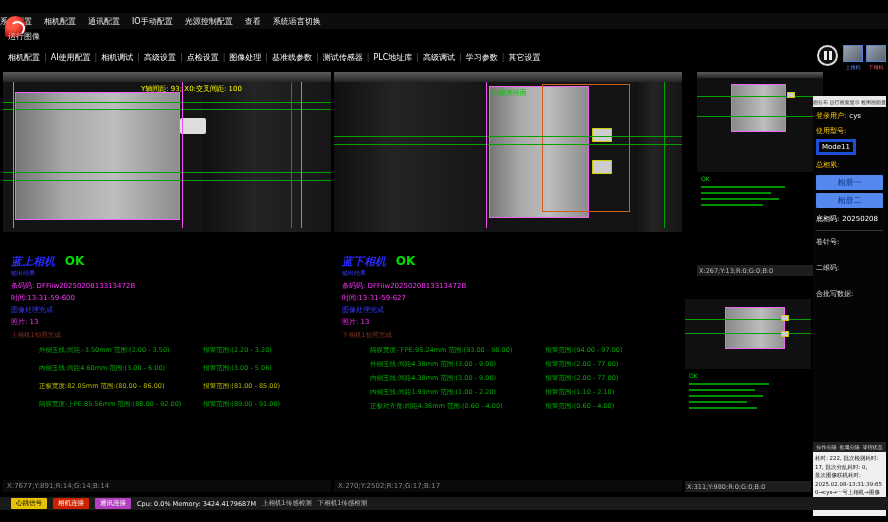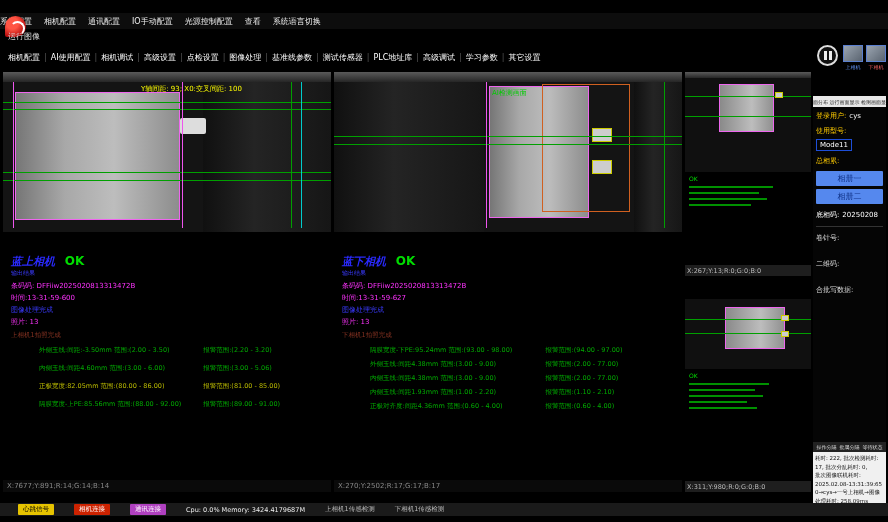--- a/index.html
+++ b/index.html
@@ -70,51 +70,51 @@
   .m-row .mt { width:57%;margin-left:28px; } .m-row .ma { width:43%; }
   .panel.left .m-row { margin-bottom:9px; }
   .panel.right .m-row { margin-bottom:5px; }
   .m-yellow { color:#bbbb00; }
 
   .coord-bar { position:absolute; left:0; bottom:0; width:100%; height:12px; background:#0a0a0a;
     color:#888; font-size:7px; padding-left:4px; display:flex; align-items:center; }
 
   
   .preview { position:absolute; left:685px; width:126px; background:#000; }
-  .preview.p1 { top:72px;  height:204px; }
+  .preview.p1 { top:72px;  height:204px;margin-left:12px; }
   .preview.p2 { top:279px; height:213px; }
   .mini-image { position:relative; width:100%; height:100px; background:#101010; overflow:hidden; }
   .preview.p2 .mini-image { margin-top:20px; height:70px; }
   .mini-product { position:absolute; border:1px solid #ee66ee;
     background:linear-gradient(90deg,#8a8a8a,#bdbdbd 60%,#909090); }
   .mini-ok { font-size:6px; color:#00dd00; margin:3px 0 1px 4px; }
   .mini-bars div { height:2px; background:#00aa00; opacity:.85; margin:4px 0 0 4px; }
   .pcoord { position:absolute; left:0; bottom:0; width:100%; height:11px; background:#1e1e1e;
     color:#bbb; font-size:6.5px; padding-left:2px; display:flex; align-items:center; }
 
   
   .infocol { position:absolute; left:813px; top:72px; width:73px; height:420px; background:#050505;margin-top:24px; }
   .info-header { height:11px; background:#e8e8e8; color:#222; font-size:5px;
     display:flex; align-items:center; justify-content:center; white-space:nowrap; overflow:hidden; }
   .info-body { padding:4px 3px; color:#fff; font-size:7px; }
   .lab-y { color:#ffcc00; }
   .info-row { margin-bottom:5px; display:flex; align-items:center; gap:3px; flex-wrap:wrap; }
-  .model-box { border:1px solid #1d4ed8; padding:1px 3px; color:#fff; font-size:7px; }
+  .model-box { border:3px solid #1d4ed8; padding:1px 3px; color:#fff; font-size:7px; }
   .blue-box { width:100%; height:15px; background:#5588ee; color:#113388; font-size:8px;
     display:flex; align-items:center; justify-content:center; margin:3px 0; border-radius:1px; }
   .divider { border-top:1px solid #333; margin:6px 0; }
   .field-label { color:#ddd; font-size:7px; margin-bottom:16px; }
   .stats-tabs { position:absolute; left:0; bottom:64px; width:100%; height:10px; background:#222;
     display:flex; gap:3px; align-items:center; justify-content:center; color:#ddd; font-size:5px; }
   .stats-box { position:absolute; left:0; bottom:0; width:100%; height:64px; background:#f0f0f0;
     color:#111; font-size:5.5px; line-height:1.55; padding:2px 2px; }
 
   
-  .statusbar { position:absolute; left:0; bottom:6px; width:100%; height:13px; background:#1a1a1a;
-    display:flex; align-items:center; gap:20px; padding-left:18px; }
+  .statusbar { position:absolute; left:0; bottom:12px; width:100%; height:13px; background:#1a1a1a;
+    display:flex; align-items:center; gap:6px; padding-left:11px; }
   .badge { font-size:6.5px; padding:1px 5px; border-radius:1px; }
   .badge.heart { background:#e6c300; color:#000; }
   .badge.cam   { background:#cc2200; color:#fff; }
   .badge.comm  { background:#b040c0; color:#fff; }
   .sb-text { color:#eee; font-size:6.5px; }
   .sb-sensor { color:#bbb; font-size:6.5px; }
 </style>
 </head>
 <body>
 

